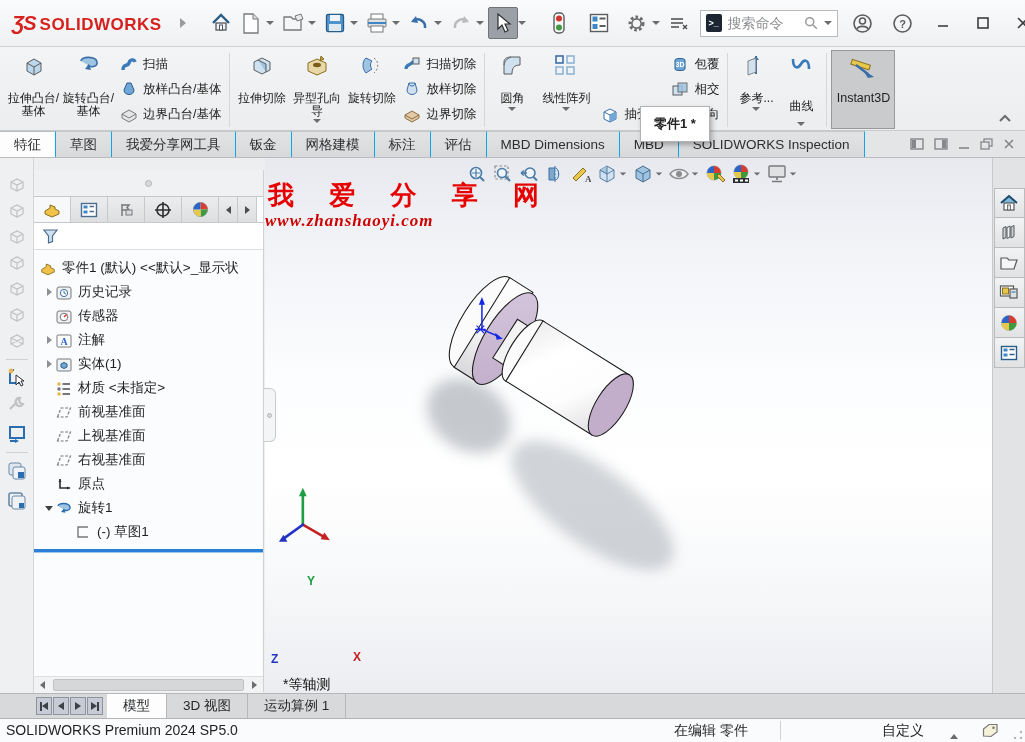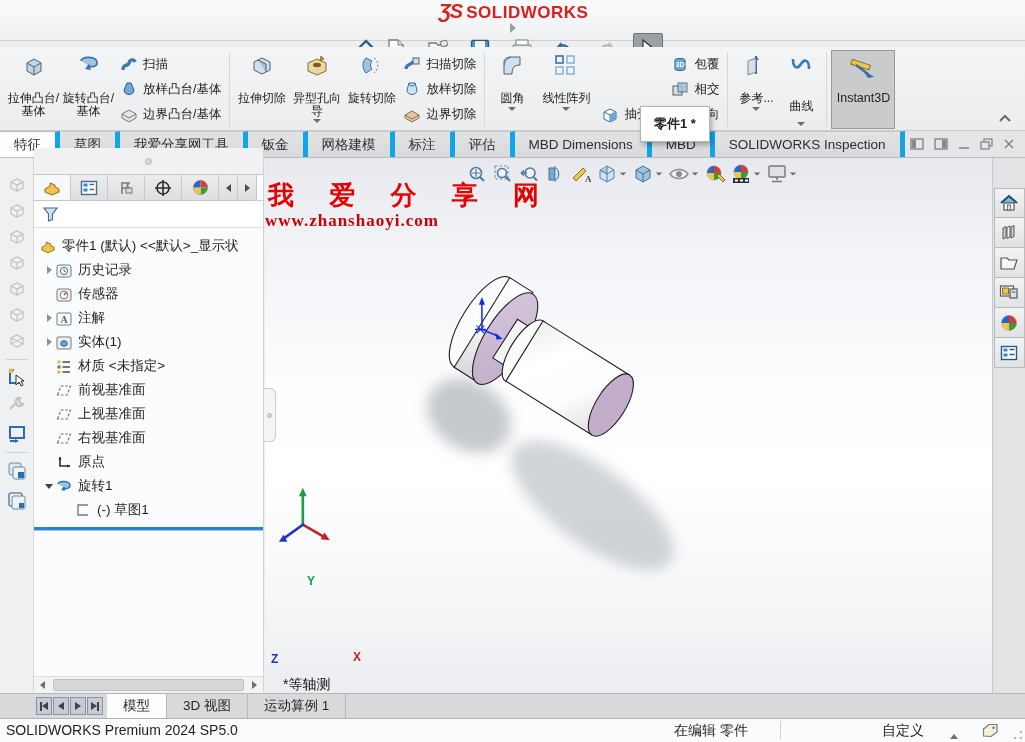--- a/index.html
+++ b/index.html
@@ -1,23 +1,23 @@
 <!DOCTYPE html>
 <html><head>
 <meta charset="utf-8">
 <style>
   * { box-sizing: border-box; margin: 0; padding: 0; }
   html,body { width:1025px; height:742px; }
   body { font-family:"Liberation Sans","DejaVu Sans",sans-serif; font-size:13px; color:#222;
          position:relative; overflow:hidden; background:#eceef0; }
 
   
-  .titlebar { position:absolute; top:0; left:0; right:0; height:41px;
+  .titlebar { position:absolute; top:0; left:0; right:0; height:47px;
     background:linear-gradient(#fafbfc,#eef0f2); border-bottom:1px solid #cfd1d3;
-    display:flex; align-items:center;flex-direction:column; }
+    display:flex; align-items:center; }
   .logo { display:flex; align-items:baseline; gap:4px; padding:0 10px 0 12px; }
   .logo .mark { color:#d6221f; font-weight:bold; font-style:italic; font-size:20px; letter-spacing:-1px;}
   .logo .name { color:#d6221f; font-weight:bold; font-size:17px; letter-spacing:.5px; }
   .flyout-r { width:0;height:0;border-top:5px solid transparent;border-bottom:5px solid transparent;
     border-left:6px solid #9a9c9e; margin:0 8px; }
   .tb-sep { width:1px; height:30px; background:#d4d6d8; margin:0 6px; }
   .tb-btn { position:relative; width:30px; height:32px; display:flex; align-items:center; justify-content:center;
     background:transparent; border:none; }
   .tb-group { display:flex; align-items:center; }
   .caret { width:0;height:0;border-left:4px solid transparent;border-right:4px solid transparent;
@@ -46,33 +46,33 @@
     display:flex; flex-direction:column; align-items:center; justify-content:flex-start;
     padding-top:6px; font-size:12.5px; gap:10px; }
   .rb-tooltip { position:absolute; left:640px; top:59px; background:#fff; border:1px solid #b0b2b4;
     box-shadow:2px 3px 5px rgba(0,0,0,.28); padding:8px 13px; font-size:13px; font-weight:bold; z-index:30; }
   .rb-collapse { position:absolute; right:12px; bottom:6px; }
 
   
   .cmdtabs { position:absolute; top:131px; left:0; right:0; height:27px; background:#e4e5e7;
     border-bottom:1px solid #b9bbbd; display:flex; align-items:stretch; }
   .ctab { display:flex; align-items:center; padding:0 14px; font-size:13.5px; color:#2c2e30;
-    background:linear-gradient(#e2e3e5,#d7d9db); border-right:5px solid #0ea5e9; border-top:1px solid #c6c8ca; }
+    background:linear-gradient(#e2e3e5,#d7d9db); border-right:1px solid #0ea5e9; border-top:1px solid #c6c8ca; }
   .ctab.active { background:#fdfdfd; font-weight:normal; border-top:1px solid #b9bbbd; }
   .doc-ctrls { margin-left:auto; display:flex; align-items:center; gap:10px; padding-right:10px; color:#85878a; }
   .doc-ctrls svg { display:block; }
 
   
   .leftstrip { position:absolute; left:0; top:158px; width:34px; bottom:49px; background:#eff0f2;
     border-right:1px solid #d4d6d8; display:flex; flex-direction:column; align-items:center; padding-top:14px; }
   .ls-ic { width:24px; height:26px; display:flex; align-items:center; justify-content:center; }
   .ls-sep { width:22px; height:1px; background:#cfd1d3; margin:5px 0; }
 
   
-  .panel { position:absolute; left:34px; top:148px; width:230px; bottom:50px; background:#fbfcfd;
+  .panel { position:absolute; left:34px; top:170px; width:230px; bottom:50px; background:#fbfcfd;
     border-right:1px solid #cfd1d3; }
   .panel-grip { height:26px; background:#eff1f2; display:flex; align-items:center; justify-content:center; }
   .grip-dot { width:7px; height:7px; border-radius:50%; background:#d7d9db; border:1px solid #b3b5b7; }
   .mgr-tabs { height:27px; display:flex; border-top:1px solid #c6c8ca; border-bottom:1px solid #c6c8ca; }
   .mtab { width:37px; display:flex; align-items:center; justify-content:center;
     background:linear-gradient(#ecedef,#dcdee0); border-right:1px solid #c6c8ca; }
   .mtab.active { background:#f7f8f9; }
   .mtab-arr { width:19px; display:flex; align-items:center; justify-content:center;
     background:linear-gradient(#ecedef,#dcdee0); border-right:1px solid #c6c8ca; }
   .filter-row { height:27px; background:#fff; border-bottom:1px solid #dcdee0;
@@ -99,21 +99,21 @@
 
   
   .viewport { position:absolute; left:265px; top:158px; width:727px; bottom:49px;
     background:linear-gradient(180deg,#e7e9ee 0%,#f2f3f7 16%,#fcfdfe 42%,#ffffff 60%,#f6f7f9 82%,#ebedf0 100%); }
   .hud { position:absolute; left:200px; top:4px; display:flex; align-items:center; gap:2px; }
   .hud-ic { display:flex; align-items:center; justify-content:center; width:24px; height:24px; }
   .hud-dd { margin:0 2px 0 -2px; transform:scale(.8); }
   .watermark1 { position:absolute; left:3px; top:20px; color:#e60000; font-weight:bold; font-size:26px;
     letter-spacing:14px; white-space:nowrap; }
   .watermark2 { position:absolute; left:0px; top:53px; color:#cc0000; font-weight:bold; font-size:17px;
-    font-family:"Liberation Serif","DejaVu Serif",serif; letter-spacing:1px; }
+    font-family:"Liberation Serif","DejaVu Serif",serif; letter-spacing:1px;font-style:italic; }
   .orient-lbl { position:absolute; left:18px; top:518px; font-size:14px; color:#111; }
   .ax-lbl { position:absolute; font-size:12px; font-weight:bold; }
 
   
   .taskpane { position:absolute; right:0; top:158px; width:33px; bottom:49px; background:#e2e3e5;
     border-left:1px solid #c6c8ca; padding-top:30px; display:flex; flex-direction:column; align-items:center; }
   .tp-tile { width:31px; height:30px; background:linear-gradient(#f2f3f4,#e0e2e4); border:1px solid #b9bbbd;
     border-top:none; display:flex; align-items:center; justify-content:center; }
   .tp-tile:first-of-type { border-top:1px solid #b9bbbd; }
 

